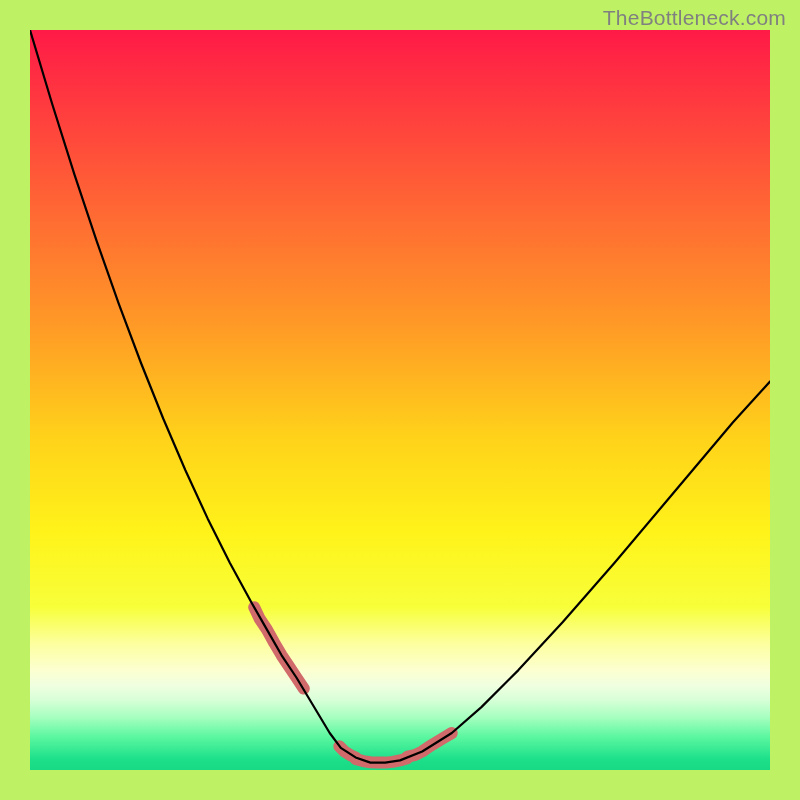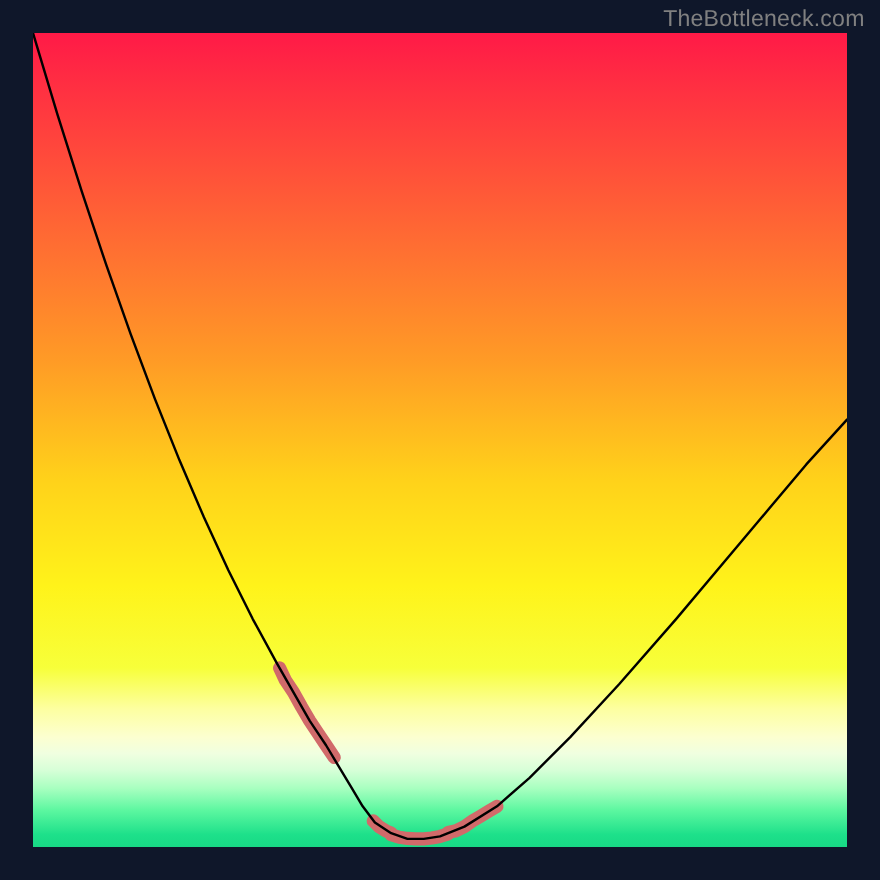--- a/index.html
+++ b/index.html
@@ -8,21 +8,21 @@
     width: 800px;
     height: 800px;
     background: #000;
     overflow: hidden;
     font-family: Arial, Helvetica, sans-serif;
   }
   .frame {
     position: absolute;
     top: 0; left: 0;
     width: 800px; height: 800px;
-    background: #0f172a;
+    background: #bef264;
   }
   .watermark {
     position: absolute;
     top: 6px;
     right: 14px;
     color: #808080;
     font-size: 21px;
     font-weight: 400;
     letter-spacing: 0.2px;
   }

